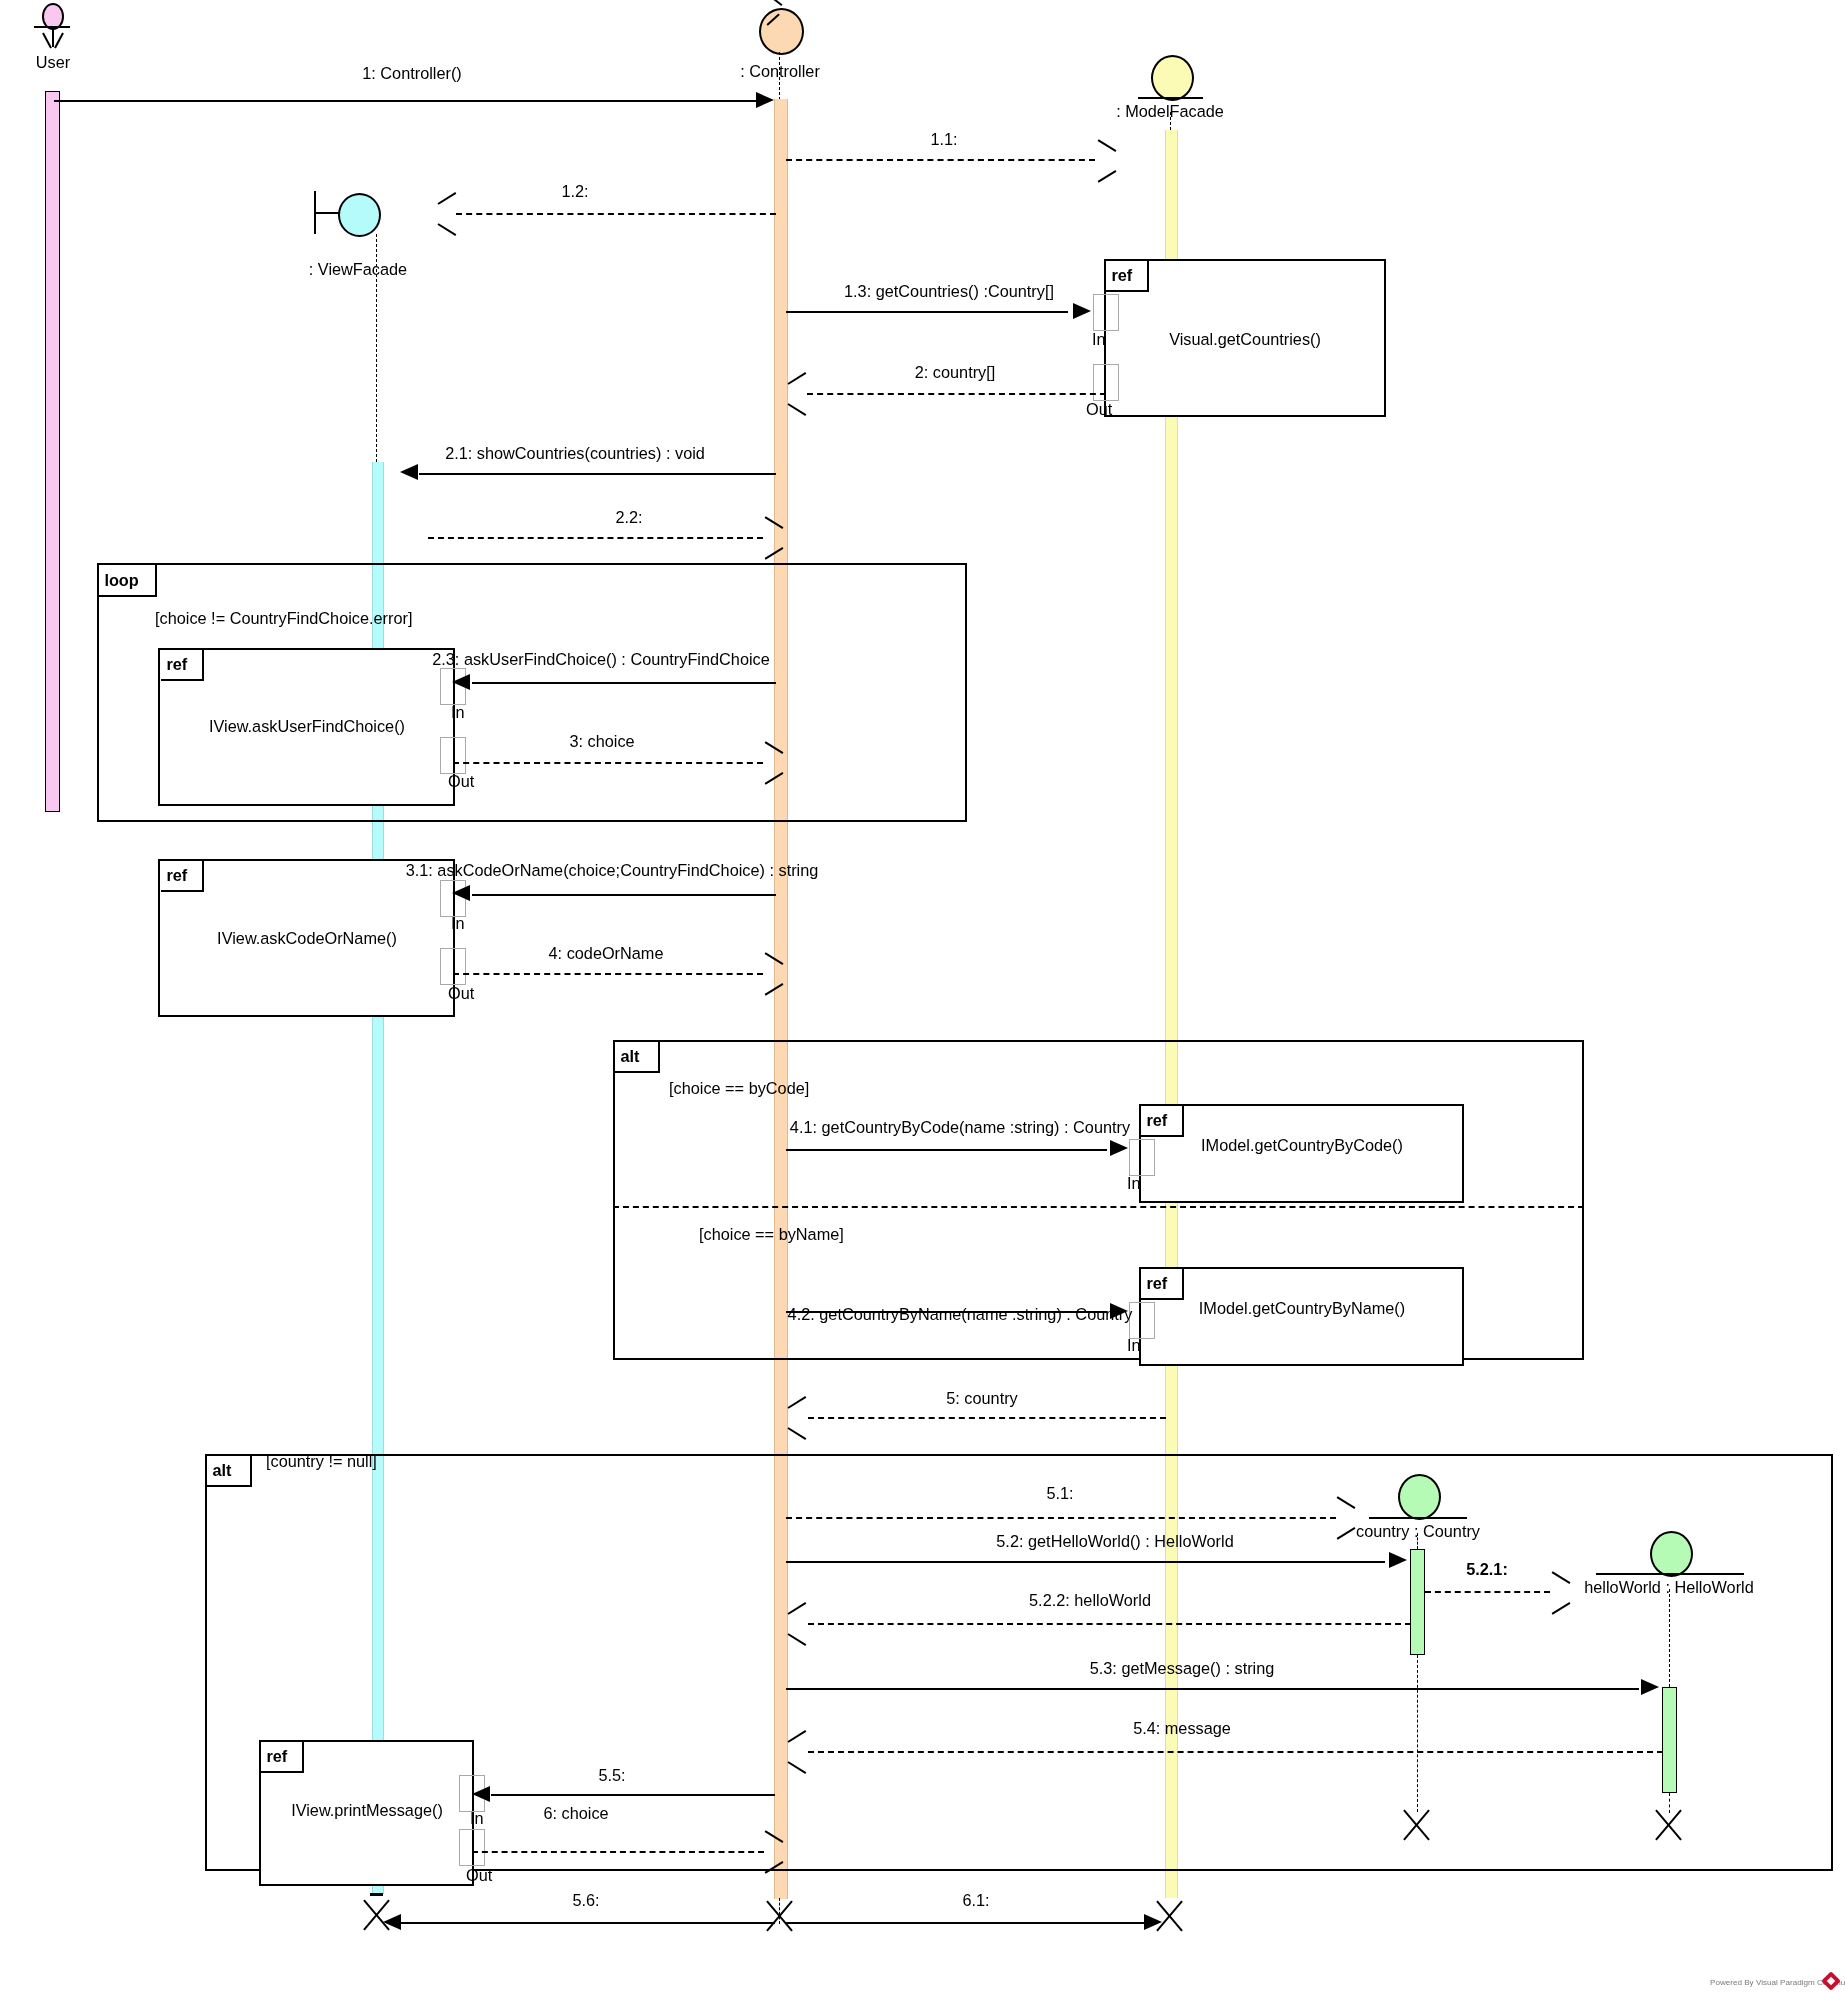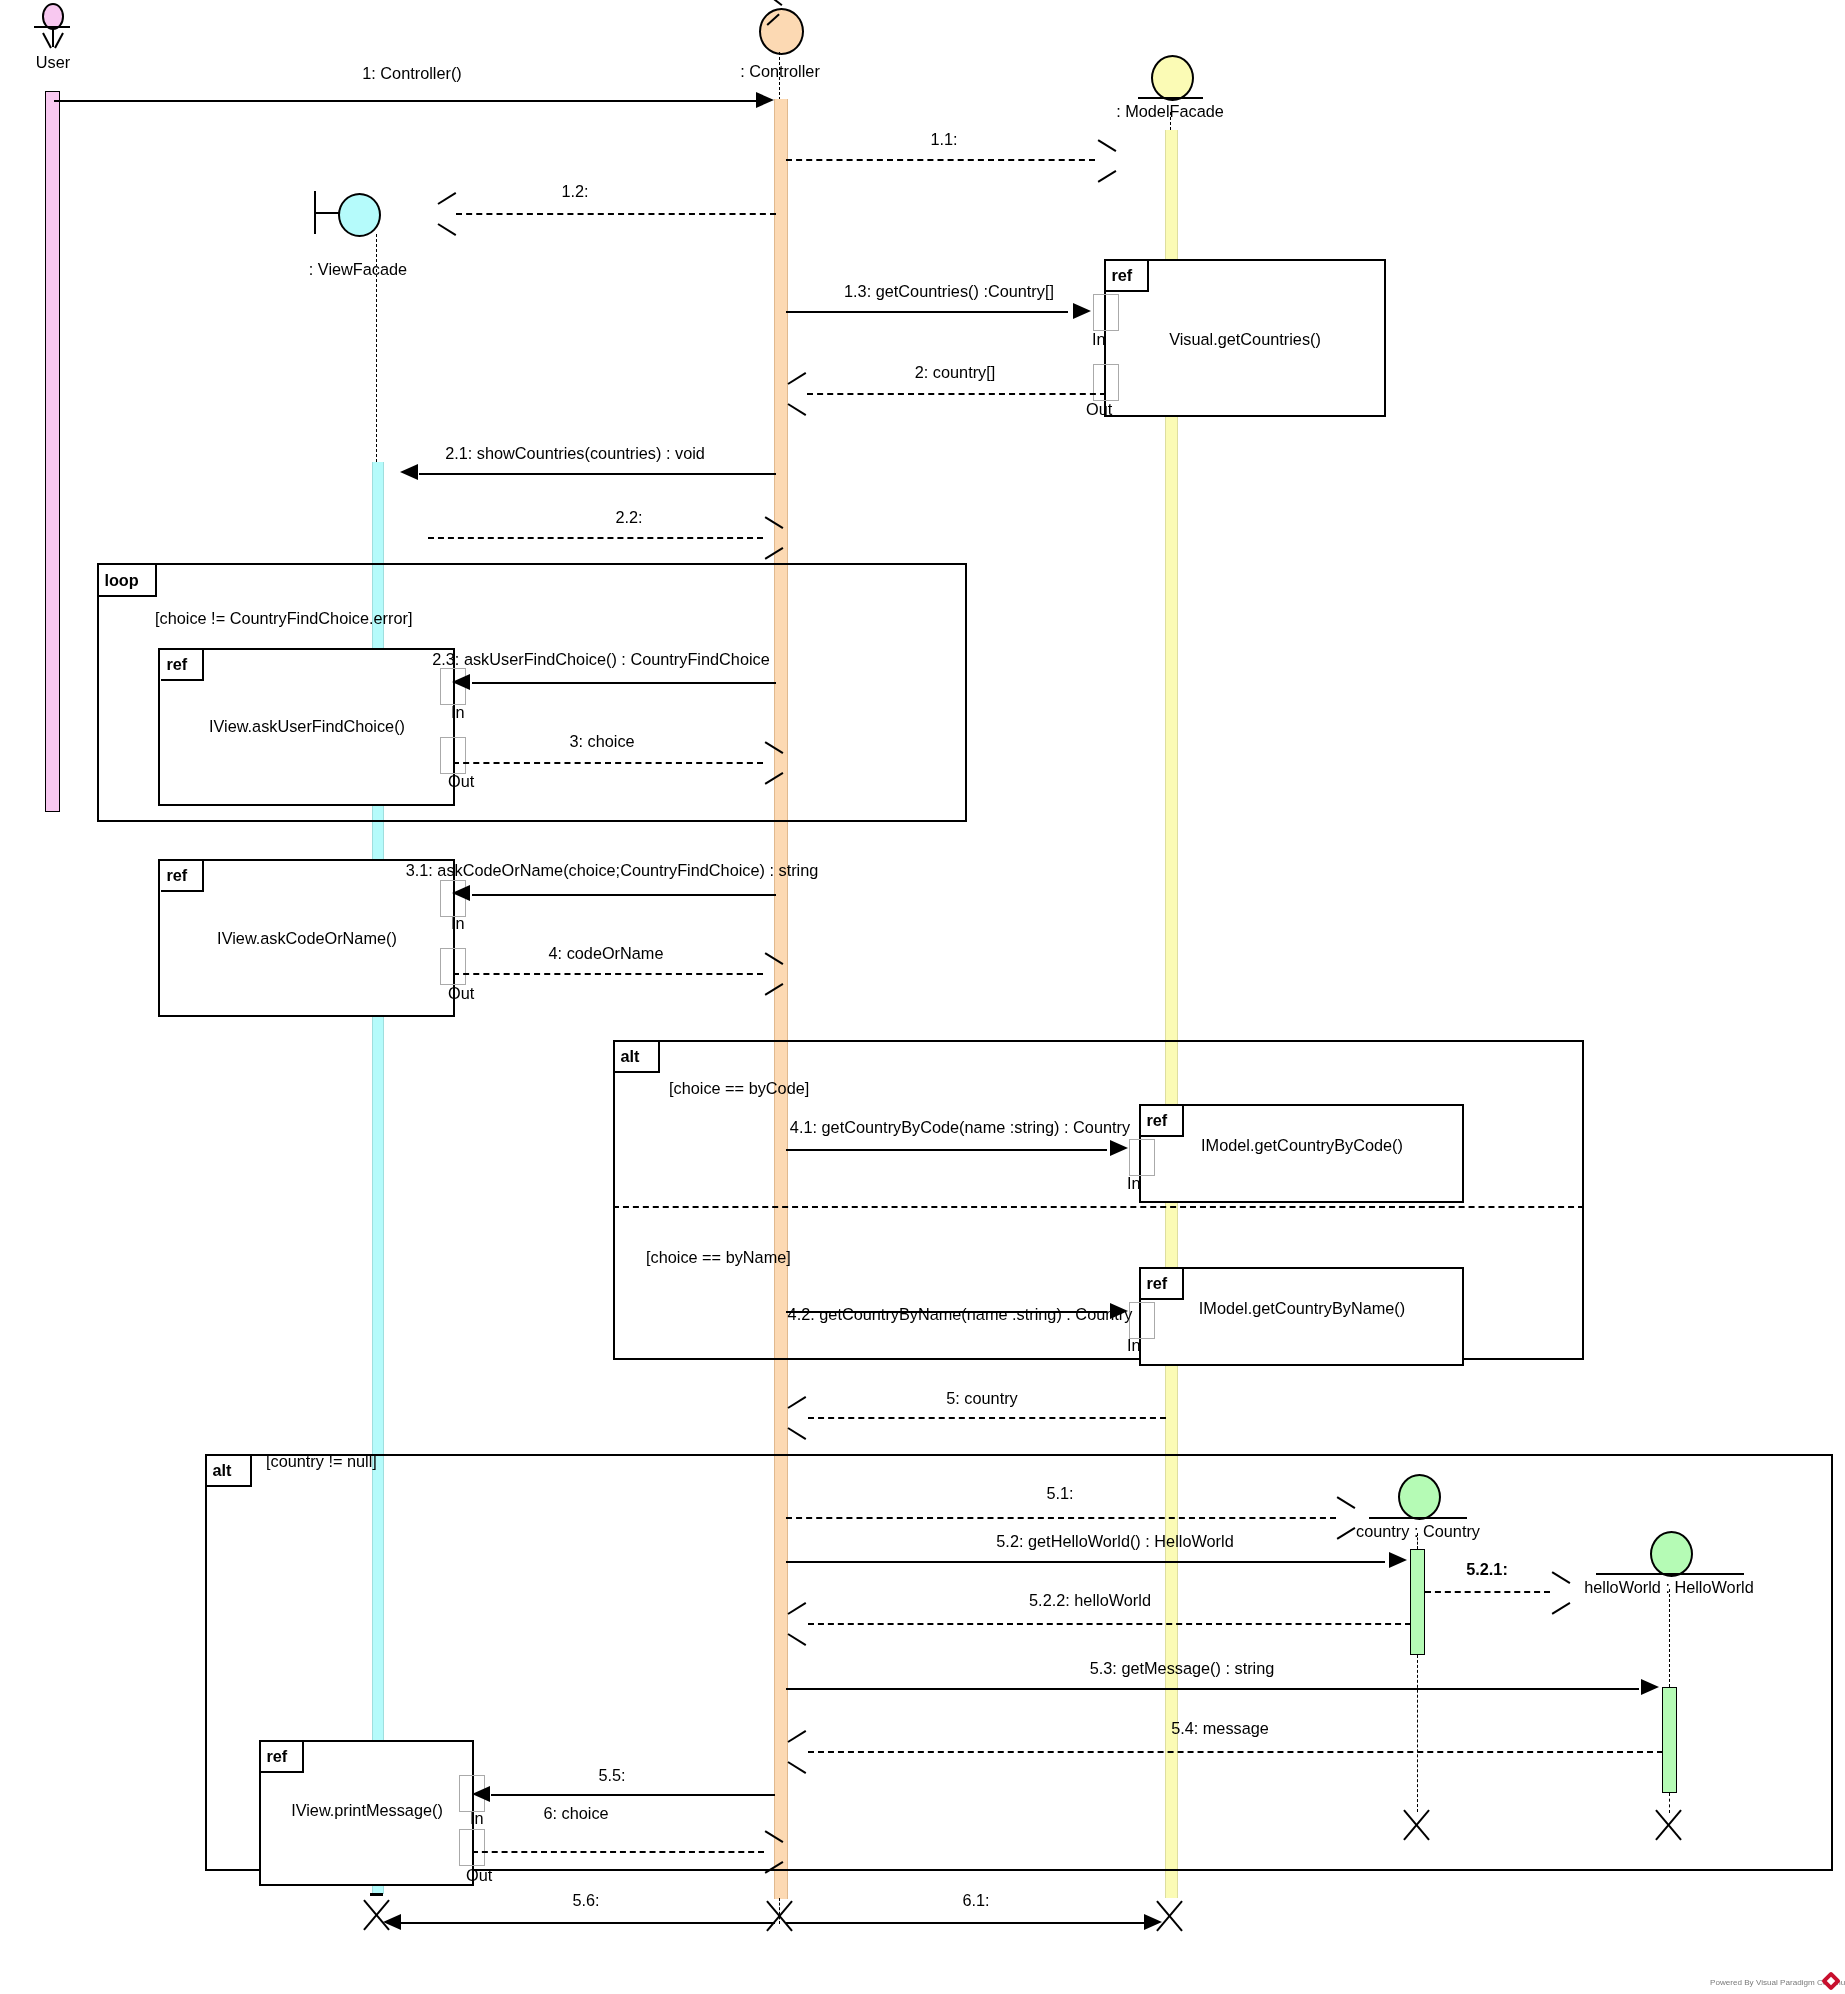--- a/index.html
+++ b/index.html
@@ -143,21 +143,21 @@
   </div>
 
   <div>
     <div class="frag" style="left:613px;top:1040px;width:971px;height:320px;"></div>
     <div class="pent" style="left:615px;top:1042px;width:43px;height:29px;
         border-right:2.2px solid #000;border-bottom:2.2px solid #000;">
       <div class="txt" style="padding:6px 0 0 5.4px;">alt</div>
     </div>
     <div class="guard" style="left:669px;top:1079px;">[choice == byCode]</div>
     <div class="divider" style="left:613px;top:1206px;width:971px;"></div>
-    <div class="guard" style="left:646px;top:1225px;margin-top:23px;">[choice == byName]</div>
+    <div class="guard" style="left:699px;top:1225px;">[choice == byName]</div>
   </div>
 
   <div>
     <div class="frag" style="left:205px;top:1454px;width:1628px;height:417px;"></div>
     <div class="pent" style="left:207px;top:1456px;width:43px;height:29px;
         border-right:2.2px solid #000;border-bottom:2.2px solid #000;">
       <div class="txt" style="padding:6px 0 0 5.4px;">alt</div>
     </div>
     <div class="guard" style="left:266px;top:1430px;margin-top:22px;">[country != null]</div>
   </div>
@@ -374,21 +374,21 @@
       </div>
   </div>
 
   <div>
     <div class="lbl c" style="left:1182px;top:1660px;">5.3: getMessage() : string</div>
     <div class="msgline" style="left:786px;top:1688px;width:853px;"></div>
     <div class="arrowR solidR" style="left:1641px;top:1679px;"></div>
   </div>
 
   <div>
-    <div class="lbl c" style="left:1220px;top:1720px;text-align:center;">5.4: message</div>
+    <div class="lbl c" style="left:1182px;top:1720px;text-align:center;">5.4: message</div>
     <div class="msgline dash" style="left:808px;top:1751px;width:855px;"></div>
     <div class="openArrow l" style="left:788px;top:1741px;">
         <i></i>
         <i></i>
       </div>
   </div>
 
   <div>
     <div class="lbl c" style="left:612px;top:1767px;">5.5:</div>
     <div class="msgline" style="left:491px;top:1794px;width:284px;"></div>

